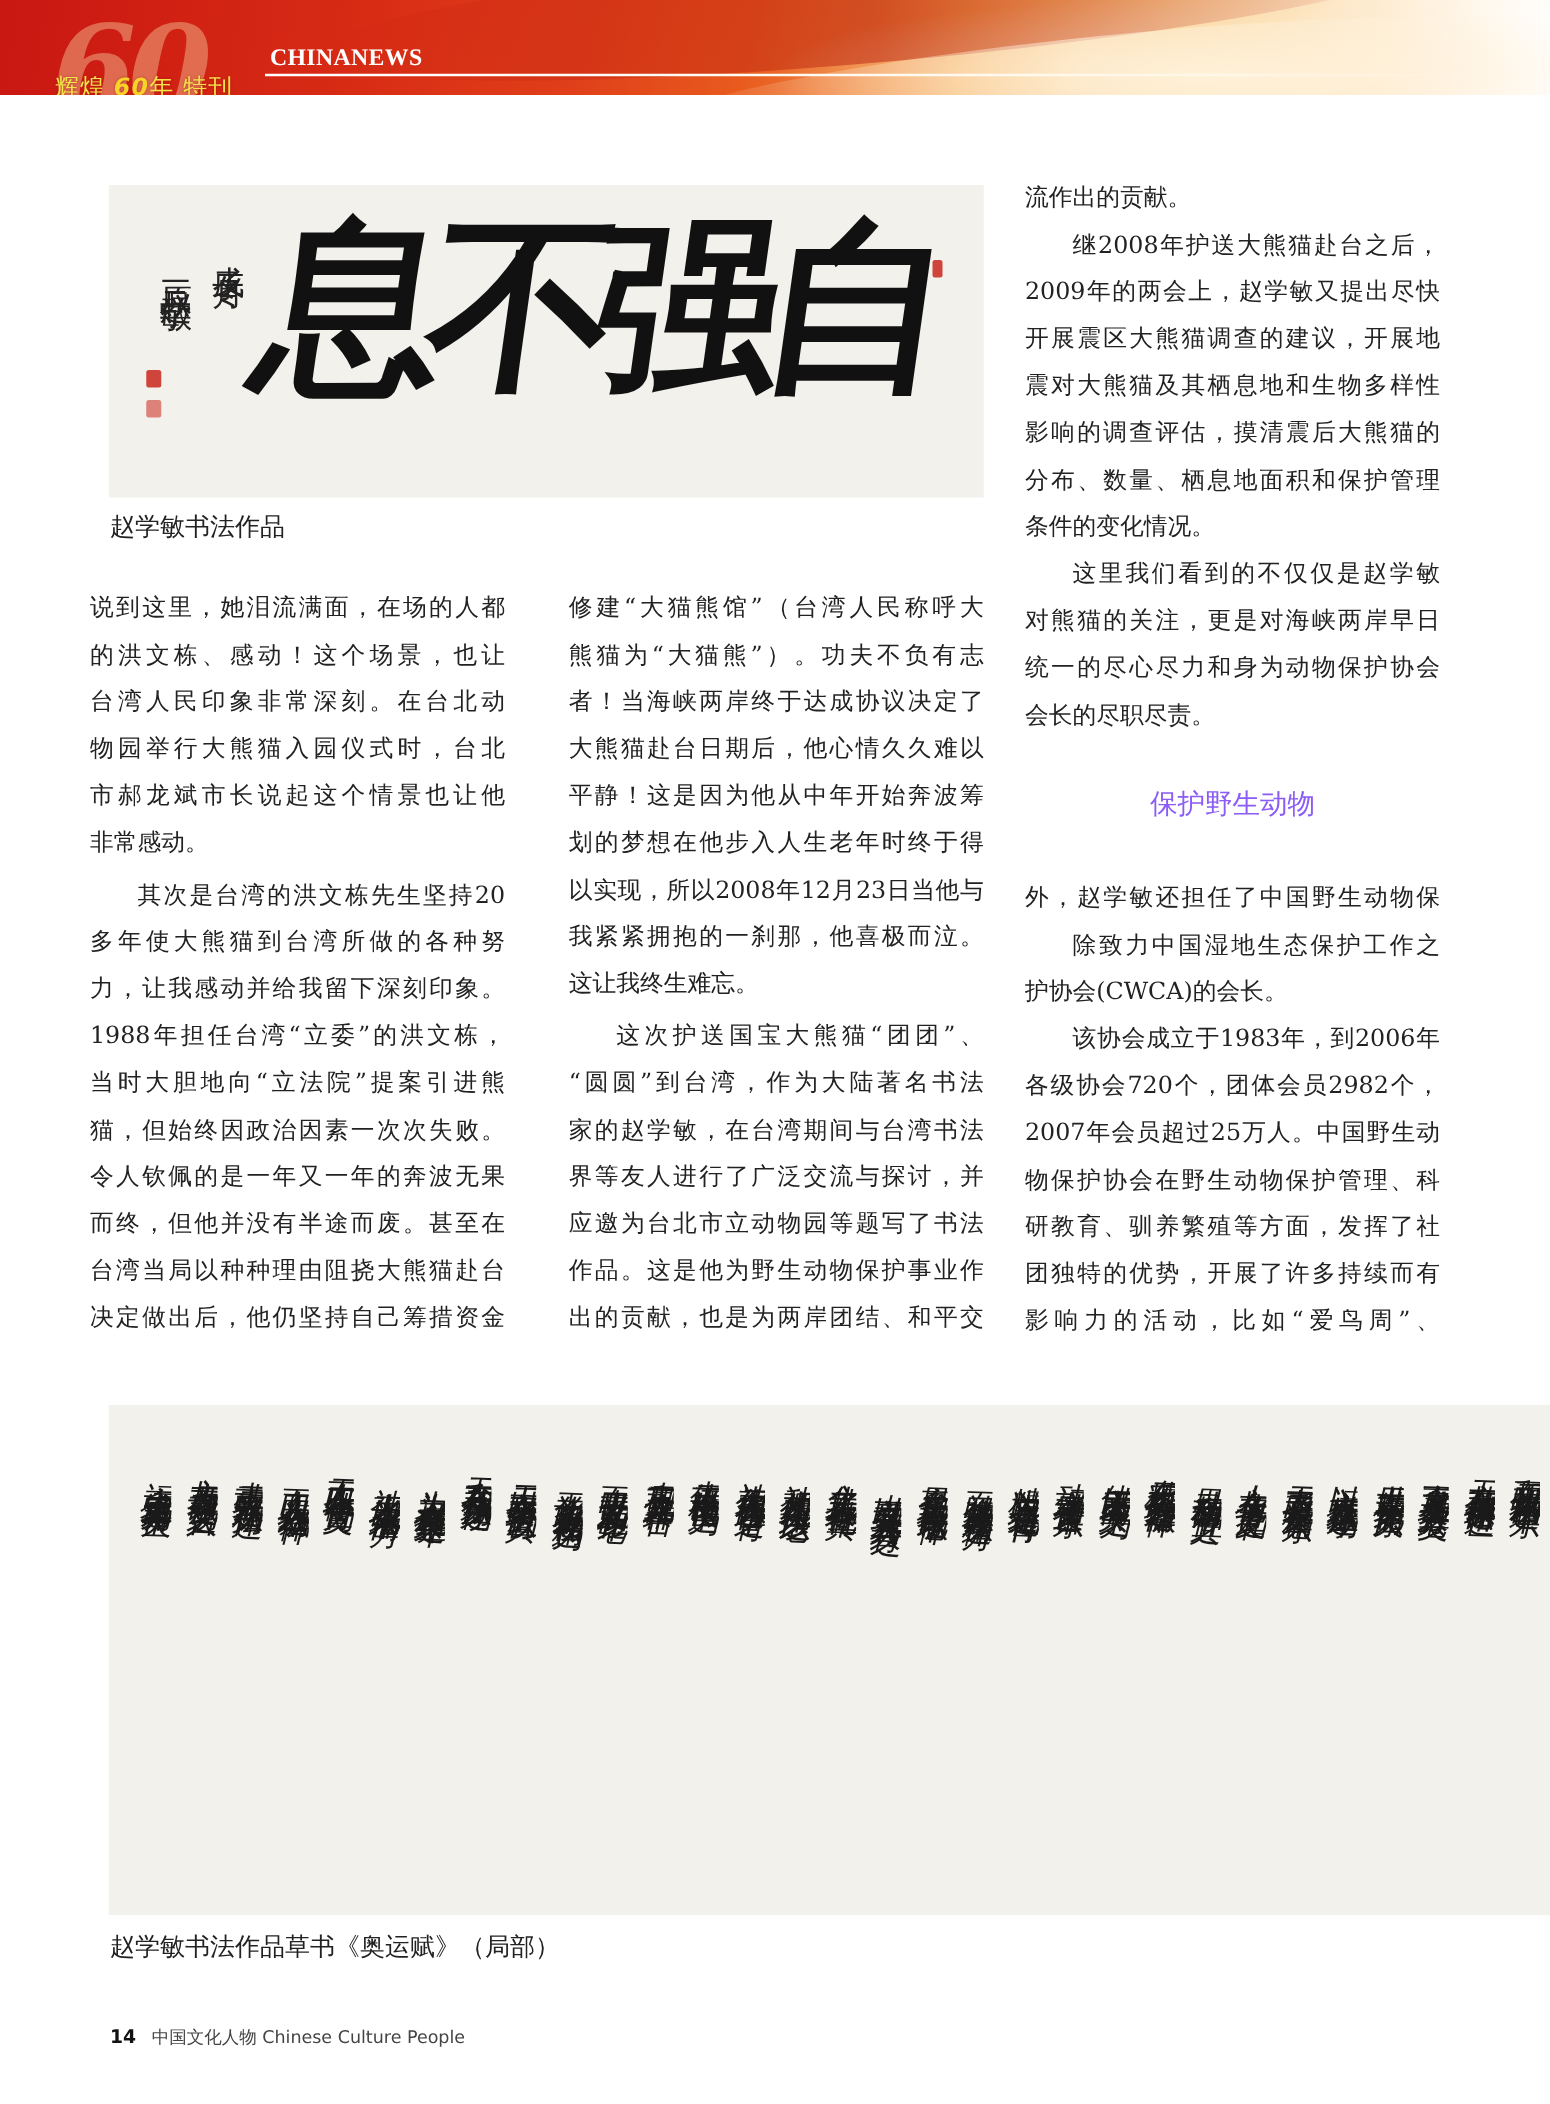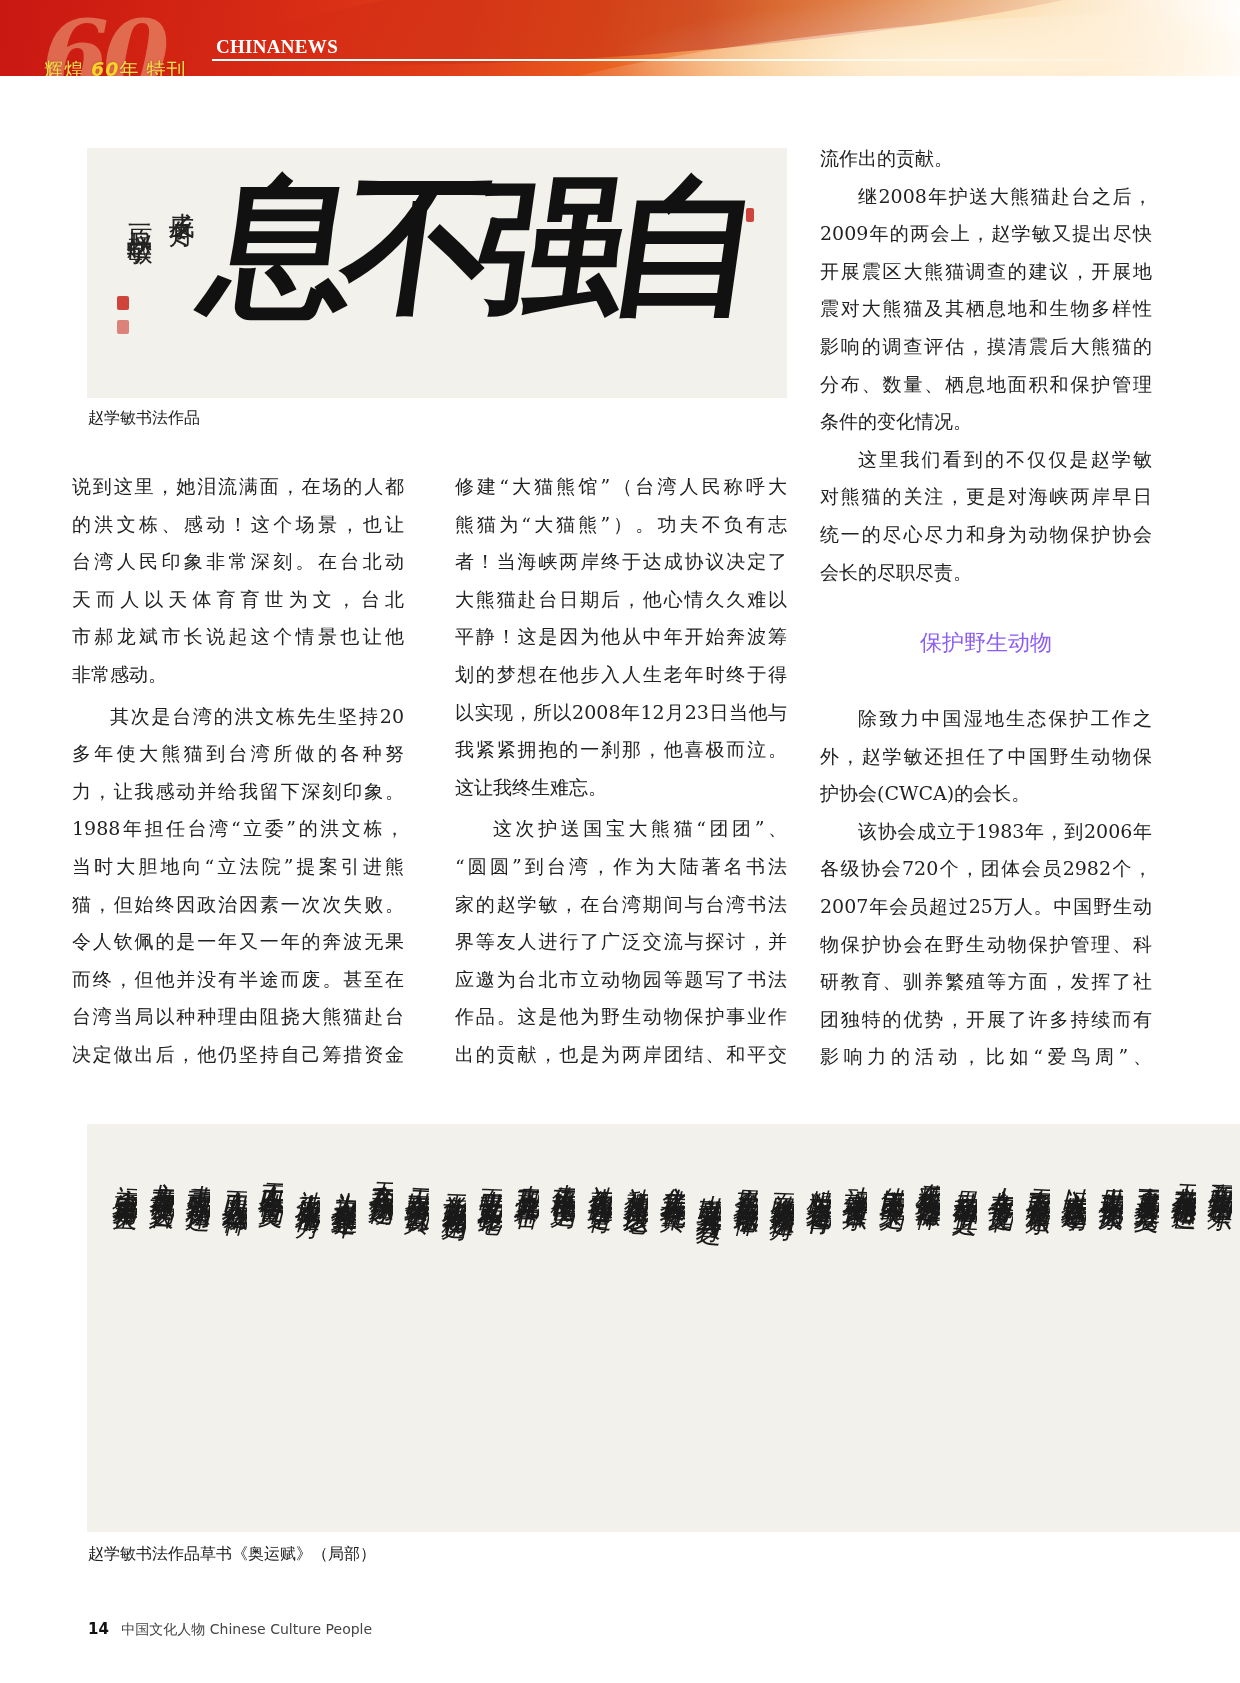--- a/index.html
+++ b/index.html
@@ -60,21 +60,21 @@
     position: absolute; top: 22px; font-family: "DejaVu Serif", serif; font-weight: bold;
     font-size: 150px; line-height: 1; color: #111; transform: skewX(-8deg);
   }
   .callig-top .sig {
     position: absolute; font-family: "DejaVu Serif", serif; font-size: 26px; color: #222;
     writing-mode: vertical-rl; letter-spacing: 4px; line-height: 1;
   }
   .seal { position: absolute; background: #c8261c; border-radius: 2px; opacity: .85; }
 
   .caption {
-    position: absolute; font-family: "DejaVu Sans", sans-serif; font-size: 16px; color: #222;
+    position: absolute; font-family: "DejaVu Sans", sans-serif; font-size: 20px; color: #222;
     white-space: nowrap;
   }
 
   
   .col { position: absolute; width: 332px; font-size: 19px; line-height: 37.6px; color: #222; }
   .col .line { display: block; white-space: nowrap; text-align: justify; text-align-last: justify; }
   .col .line.end { text-align-last: left; }
   .col .line.ind { padding-left: 38px; }
   .col .gap { display: block; height: 4px; }
   .section-heading {
@@ -126,21 +126,21 @@
   <div class="seal" style="left:30px; top:148px; width:12px; height:14px;"></div>
   <div class="seal" style="left:30px; top:172px; width:12px; height:14px; opacity:.55"></div>
   <div class="seal" style="left:659px; top:60px; width:8px; height:14px;"></div>
 </div>
 <div class="caption" style="left:88px; top:408px;">赵学敏书法作品</div>
 
 <div class="col" style="left:72px; top:468px;">
   <span class="line">说到这里，她泪流满面，在场的人都</span>
   <span class="line">的洪文栋、感动！这个场景，也让</span>
   <span class="line">台湾人民印象非常深刻。在台北动</span>
-  <span class="line">天而人以天体育育世为文，台北</span>
+  <span class="line">物园举行大熊猫入园仪式时，台北</span>
   <span class="line">市郝龙斌市长说起这个情景也让他</span>
   <span class="line end">非常感动。</span>
   <span class="gap"></span>
   <span class="line ind">其次是台湾的洪文栋先生坚持20</span>
   <span class="line">多年使大熊猫到台湾所做的各种努</span>
   <span class="line">力，让我感动并给我留下深刻印象。</span>
   <span class="line">1988年担任台湾“立委”的洪文栋，</span>
   <span class="line">当时大胆地向“立法院”提案引进熊</span>
   <span class="line">猫，但始终因政治因素一次次失败。</span>
   <span class="line">令人钦佩的是一年又一年的奔波无果</span>
@@ -180,22 +180,22 @@
   <span class="line end">条件的变化情况。</span>
   <span class="line ind">这里我们看到的不仅仅是赵学敏</span>
   <span class="line">对熊猫的关注，更是对海峡两岸早日</span>
   <span class="line">统一的尽心尽力和身为动物保护协会</span>
   <span class="line end">会长的尽职尽责。</span>
 </div>
 
 <div class="section-heading">保护野生动物</div>
 
 <div class="col" style="left:820px; top:700px;">
+  <span class="line">外，赵学敏还担任了中国野生动物保</span>
   <span class="line ind">除致力中国湿地生态保护工作之</span>
-  <span class="line">外，赵学敏还担任了中国野生动物保</span>
   <span class="line end">护协会(CWCA)的会长。</span>
   <span class="line ind">该协会成立于1983年，到2006年</span>
   <span class="line">各级协会720个，团体会员2982个，</span>
   <span class="line">2007年会员超过25万人。中国野生动</span>
   <span class="line">物保护协会在野生动物保护管理、科</span>
   <span class="line">研教育、驯养繁殖等方面，发挥了社</span>
   <span class="line">团独特的优势，开展了许多持续而有</span>
   <span class="line">影响力的活动，比如“爱鸟周”、</span>
 </div>
 

